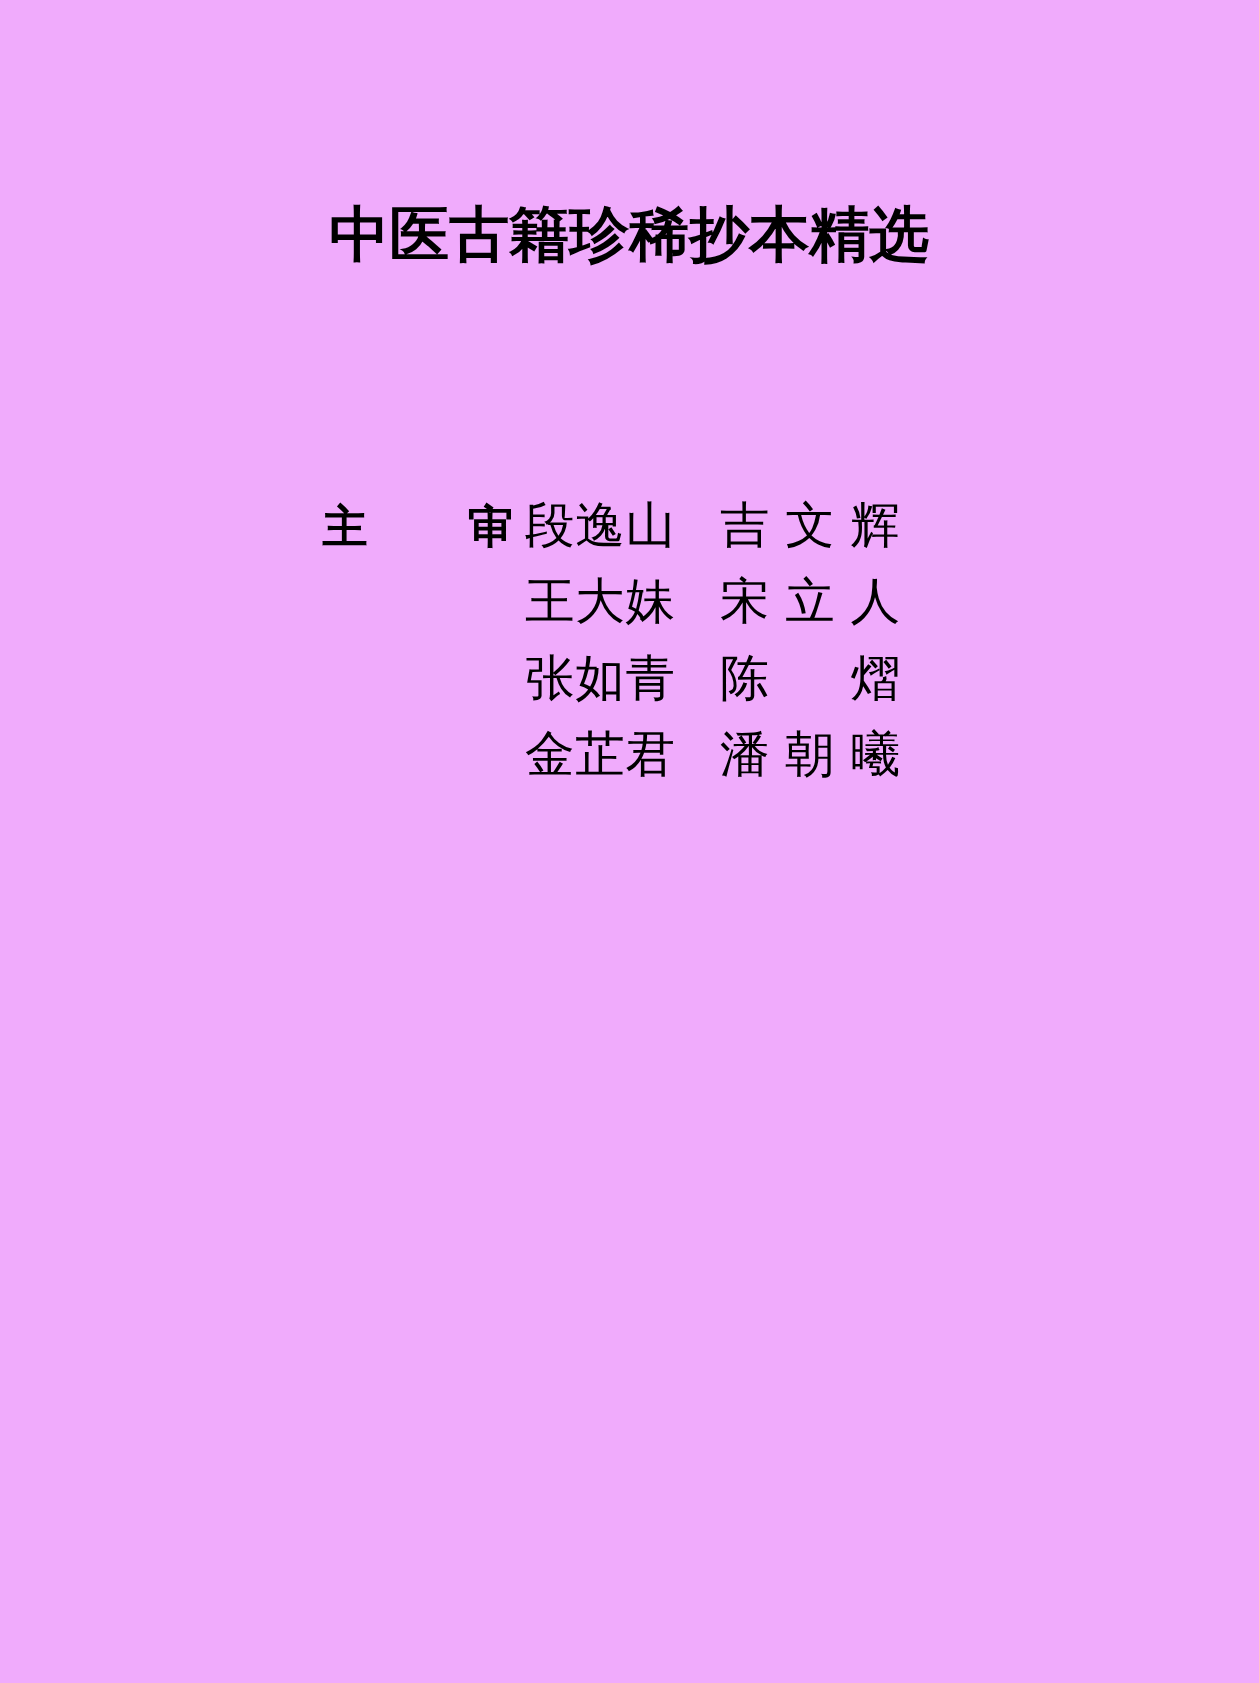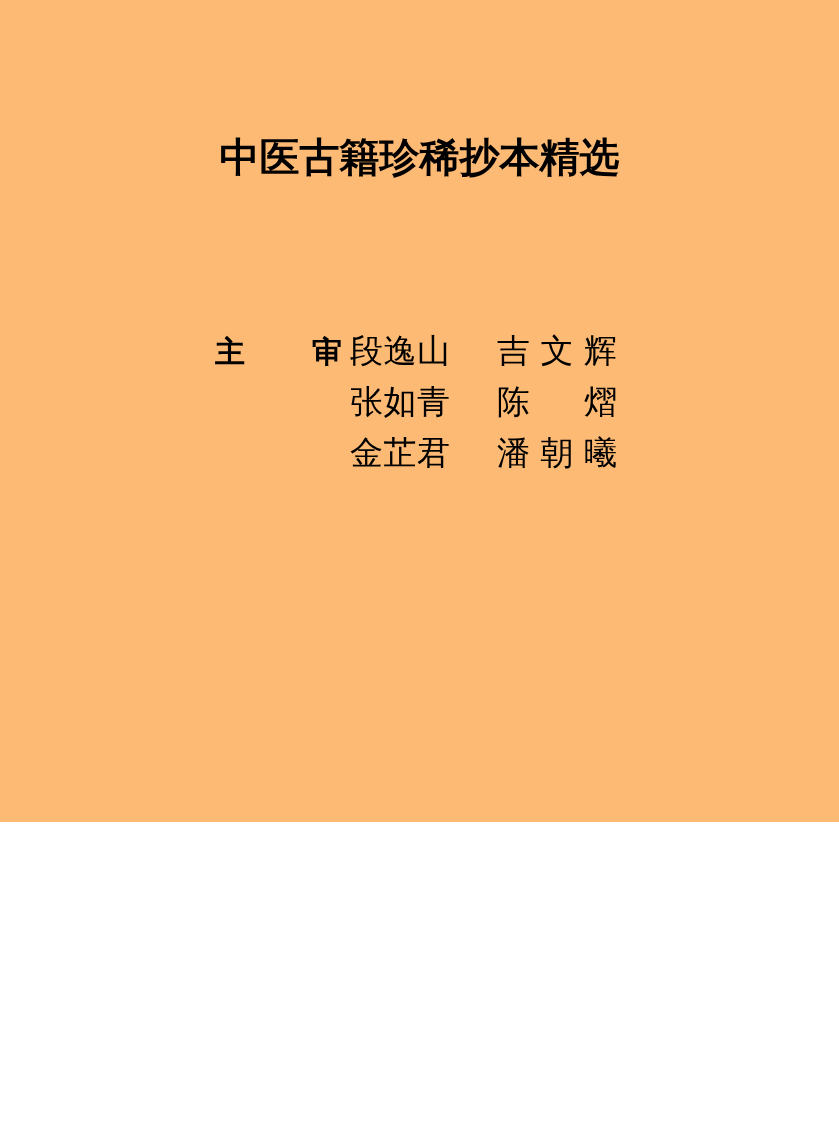--- a/index.html
+++ b/index.html
@@ -3,22 +3,22 @@
 <meta charset="utf-8">
 <style>
   html, body {
     margin: 0;
     padding: 0;
     background: #ffffff;
   }
   .page {
     position: relative;
     width: 839px;
-    height: 822px;
-    background: #fdba74;
+    height: 1122px;
+    background: #f0abfc;
     color: #000000;
     overflow: hidden;
   }
   .title {
     position: absolute;
     top: 134px;
     left: 0;
     width: 839px;
     margin: 0;
     text-align: center;
@@ -52,41 +52,42 @@
   }
   .name {
     display: inline-block;
     font-family: "Liberation Serif", serif;
     font-size: 33px;
     text-align: justify;
     text-align-last: justify;
     vertical-align: baseline;
   }
   .name.c1 { width: 100px; margin-left: 8px; }
-  .name.c2 { width: 120px; margin-left: 47px; }
+  .name.c2 { width: 120px; margin-left: 30px; }
   .note {
     display: inline-block;
     font-family: "Liberation Serif", serif;
     font-size: 26px;
     margin-left: -12px;
     vertical-align: baseline;
   }
 </style>
 </head>
 <body>
 
 <div class="page">
 
   <h1 class="title">中医古籍珍稀抄本精选</h1>
 
   <div class="credits">
 
     <div class="row"><span class="slot-label">主　审</span><span class="name c1">段逸山</span><span class="name c2">吉文辉</span></div>
 
 
+    <div class="row"><span class="slot-label"></span><span class="name c1">王大妹</span><span class="name c2">宋立人</span></div>
 
     <div class="row"><span class="slot-label"></span><span class="name c1">张如青</span><span class="name c2">陈　熠</span></div>
 
 
 
     <div class="row"><span class="slot-label"></span><span class="name c1">金芷君</span><span class="name c2">潘朝曦</span></div>
 
   </div>
 </div>
 

